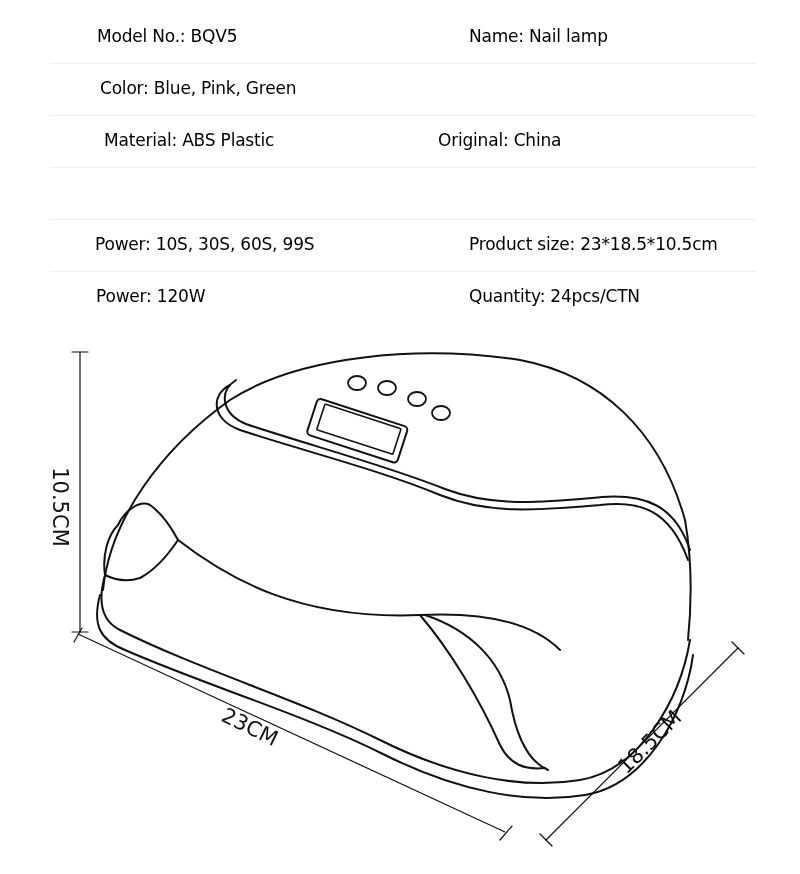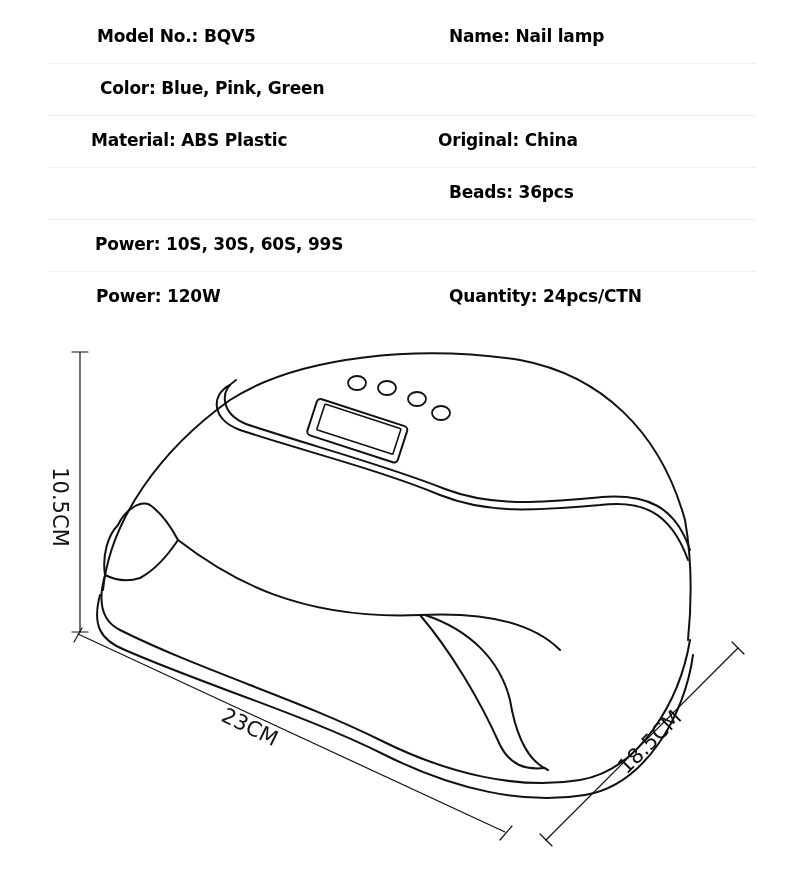--- a/index.html
+++ b/index.html
@@ -2,47 +2,47 @@
 <html><head>
 <meta charset="utf-8">
 <style>
   html, body { margin: 0; padding: 0; background: #ffffff; }
   body { width: 800px; height: 874px; position: relative; overflow: hidden;
          font-family: "DejaVu Sans", "Liberation Sans", sans-serif; color: #000; }
   .specs { position: absolute; left: 50px; top: 12px; width: 706px; }
   .row { position: relative; height: 51px; border-bottom: 1px solid #efefef; }
   .row:last-child { border-bottom: none; }
   .cell { position: absolute; top: 0; height: 51px; line-height: 48px;
-          font-size: 17px; font-weight: bold; white-space: nowrap; letter-spacing: -0.2px; }
+          font-size: 17px; font-weight: normal; white-space: nowrap; letter-spacing: -0.2px; }
   .cell.left { left: 47px; }
-  .cell.right { left: 399px; }
+  .cell.right { left: 419px; }
   .figure { position: absolute; left: 0; top: 330px; width: 800px; height: 544px; }
   .dim-label { position: absolute; font-size: 21px; font-weight: normal;
                white-space: nowrap; color: #111; }
 </style>
 </head>
 <body>
 
 <div class="specs">
   <div class="row">
     <div class="cell left">Model No.: BQV5</div>
     <div class="cell right">Name: Nail lamp</div>
   </div>
   <div class="row">
     <div class="cell left" style="left:50px">Color: Blue, Pink, Green</div>
   </div>
   <div class="row">
-    <div class="cell left" style="left:41px">Material: ABS Plastic</div>
+    <div class="cell left" style="left:54px">Material: ABS Plastic</div>
     <div class="cell right" style="left:388px">Original: China</div>
   </div>
   <div class="row">
-    <div class="cell right">Beads: 36pcs</div>
   </div>
   <div class="row">
     <div class="cell left" style="left:45px">Power: 10S, 30S, 60S, 99S</div>
+    <div class="cell right">Product size: 23*18.5*10.5cm</div>
   </div>
   <div class="row">
     <div class="cell left" style="left:46px">Power: 120W</div>
     <div class="cell right">Quantity: 24pcs/CTN</div>
   </div>
 </div>
 
 <div class="figure">
   <svg width="800" height="544" viewBox="0 330 800 544" xmlns="http://www.w3.org/2000/svg" fill="none" stroke="#111" stroke-width="2" stroke-linecap="round" stroke-linejoin="round">
 

